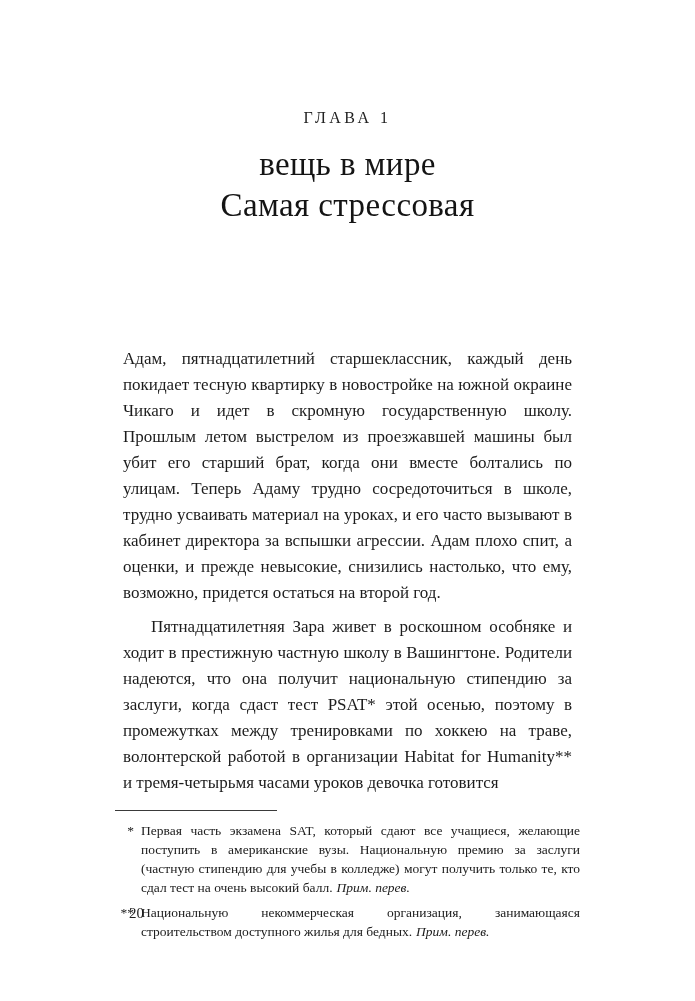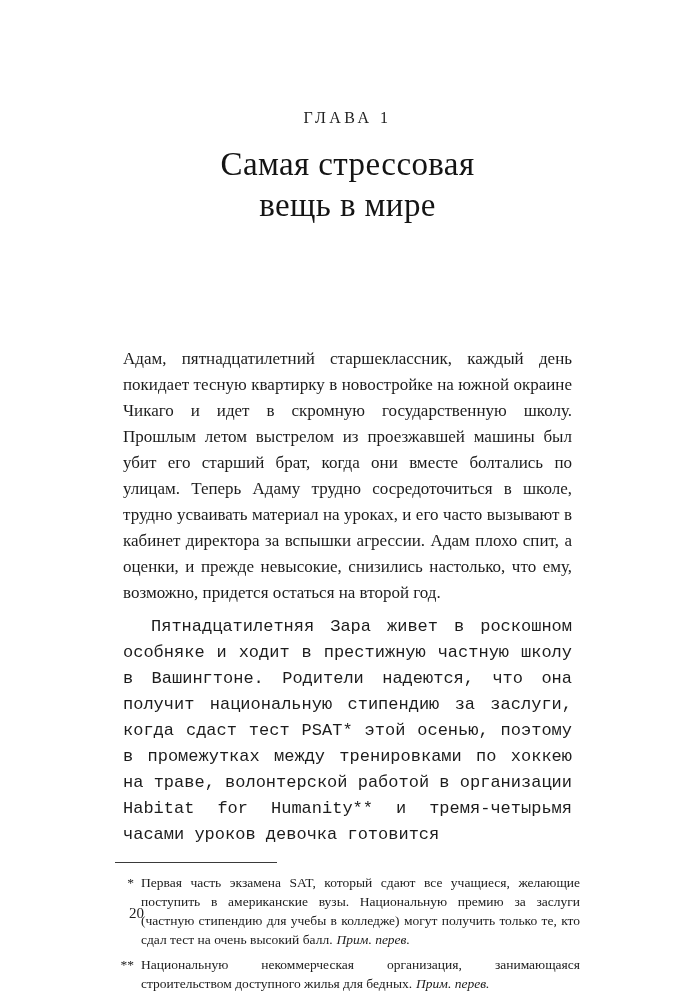--- a/index.html
+++ b/index.html
@@ -44,21 +44,20 @@
     margin-top: 120px;
     font-size: 17px;
     line-height: 26px;
     text-align: justify;
   }
   .body-text p {
     margin: 8px;
   }
   .body-text p.indented {
     text-indent: 28px;
-    font-family: Liberation Mono, monospace;
   }
   .footnote-divider {
     width: 162px;
     height: 0;
     border-top: 1px solid #3a3a3a;
     margin: 14px 0 10px 0;
   }
   .footnotes {
     font-size: 13.5px;
     line-height: 19px;
@@ -93,22 +92,22 @@
 </style>
 </head>
 <body>
 
 <div class="page">
   <div class="content">
 
     <div class="chapter-label">ГЛАВА 1</div>
 
     <div class="page-title">
+      <div>вещь в мире</div>
       <div>Самая стрессовая</div>
-      <div>вещь в мире</div>
     </div>
 
     <div class="body-text">
       <p>Адам, пятнадцатилетний старшеклассник, каждый день покидает тесную квартирку в новостройке на южной окраине Чикаго и идет в скромную государственную школу. Прошлым летом выстрелом из проезжавшей машины был убит его старший брат, когда они вместе болтались по улицам. Теперь Адаму трудно сосредоточиться в школе, трудно усваивать материал на уроках, и его часто вызывают в кабинет директора за вспышки агрессии. Адам плохо спит, а оценки, и прежде невысокие, снизились настолько, что ему, возможно, придется остаться на второй год.</p>
       <p class="indented">Пятнадцатилетняя Зара живет в роскошном особняке и ходит в престижную частную школу в Вашингтоне. Родители надеются, что она получит национальную стипендию за заслуги, когда сдаст тест PSAT* этой осенью, поэтому в промежутках между тренировками по хоккею на траве, волонтерской работой в организации Habitat for Humanity** и тремя-четырьмя часами уроков девочка готовится</p>
     </div>
 
     <div class="footnote-divider"></div>
 
     <div class="footnotes">

